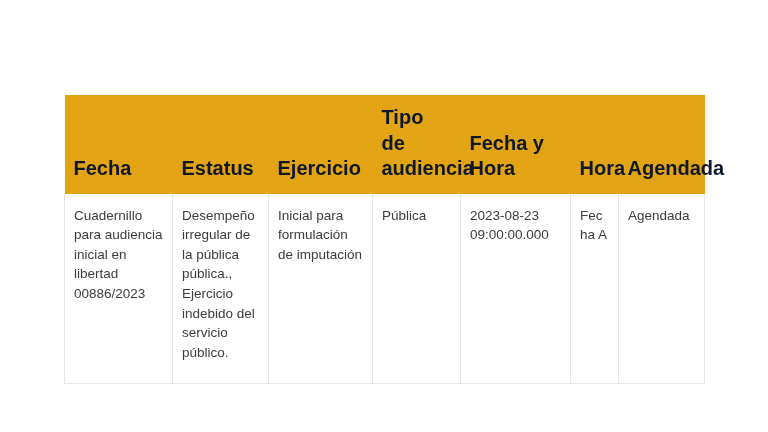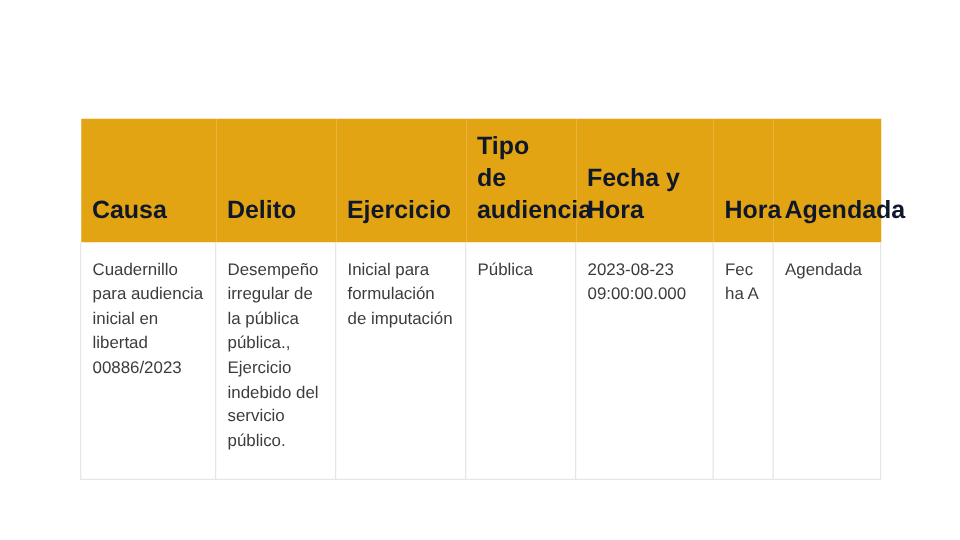--- a/index.html
+++ b/index.html
@@ -82,22 +82,22 @@
         <col class="c0">
           <col class="c1">
           <col class="c2">
           <col class="c3">
           <col class="c4">
           <col class="c5">
           <col class="c6">
       </colgroup>
       <thead>
         <tr>
-          <th>Causa</th>
-          <th>Delito</th>
+          <th>Fecha</th>
+          <th>Estatus</th>
           <th>Ejercicio</th>
           <th>Tipo de audiencia</th>
           <th>Fecha y Hora</th>
           <th>Hora</th>
           <th>Agendada</th>
         </tr>
       </thead>
       <tbody>
         <tr>
           <td>Cuadernillo para audiencia inicial en libertad 00886/2023</td>

